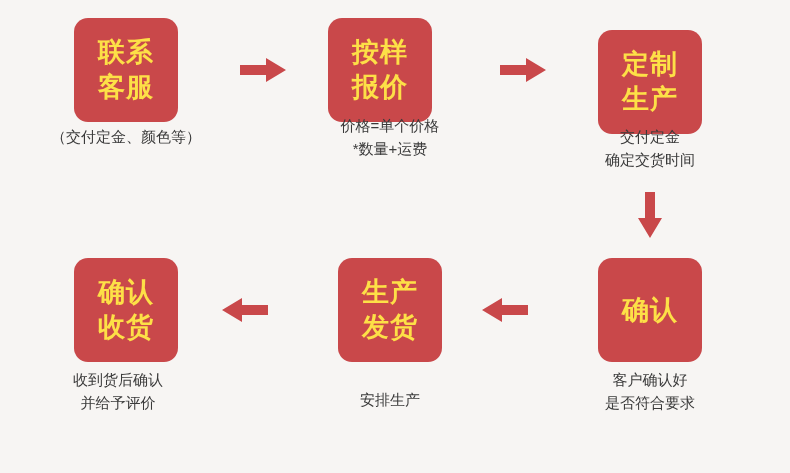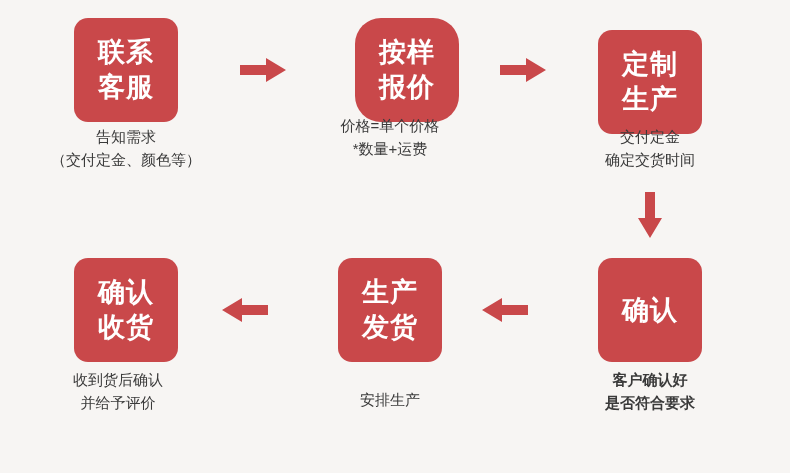--- a/index.html
+++ b/index.html
@@ -18,21 +18,21 @@
     width: 790px;
     height: 473px;
     background: #f7f5f3;
   }
   .node {
     position: absolute;
     width: 104px;
     height: 104px;
     background: #c9484a;
     border-radius: 14px;
-    color: #ffffff;
+    color: #fde047;
     display: flex;
     flex-direction: column;
     align-items: center;
     justify-content: center;
     font-size: 27px;
     font-weight: bold;
     line-height: 1.28;
     letter-spacing: 1px;
     box-sizing: border-box;
   }
@@ -63,52 +63,51 @@
   .arrow-v {
     width: 26px;
     height: 46px;
   }
   .arrow svg {
     display: block;
   }
 
   
   #node-1 { left: 74px;  top: 18px; }
-  #node-2 { left: 355px; top: 18px; border-radius: 26px; }
+  #node-2 { left: 328px; top: 18px; }
   #node-3 { left: 598px; top: 30px; }
   #node-4 { left: 598px; top: 258px; }
   #node-5 { left: 338px; top: 258px; }
   #node-6 { left: 74px;  top: 258px; }
 
   
   #cap-1 { left: 16px;  top: 125px; }
   #cap-2 { left: 280px; top: 114px; }
   #cap-3 { left: 540px; top: 125px; }
-  #cap-4 { left: 540px; top: 368px; font-weight: bold; }
+  #cap-4 { left: 540px; top: 368px; }
   #cap-5 { left: 280px; top: 388px; }
   #cap-6 { left: 8px;  top: 368px; }
 
   
   #arrow-1 { left: 240px; top: 57px; }
   #arrow-2 { left: 500px; top: 57px; }
   #arrow-3 { left: 637px; top: 192px; }
   #arrow-4 { left: 482px; top: 297px; }
   #arrow-5 { left: 222px; top: 297px; }
 </style>
 </head>
 <body>
 
 <div id="canvas">
 
   <div class="node" id="node-1">
     <span class="line">联系</span>
     <span class="line">客服</span>
   </div>
   <div class="caption" id="cap-1">
-    <span class="line">告知需求</span>
     <span class="line">（交付定金、颜色等）</span>
   </div>
 
   <div class="node" id="node-2">
     <span class="line">按样</span>
     <span class="line">报价</span>
   </div>
   <div class="caption" id="cap-2">
     <span class="line">价格=单个价格</span>
     <span class="line">*数量+运费</span>

